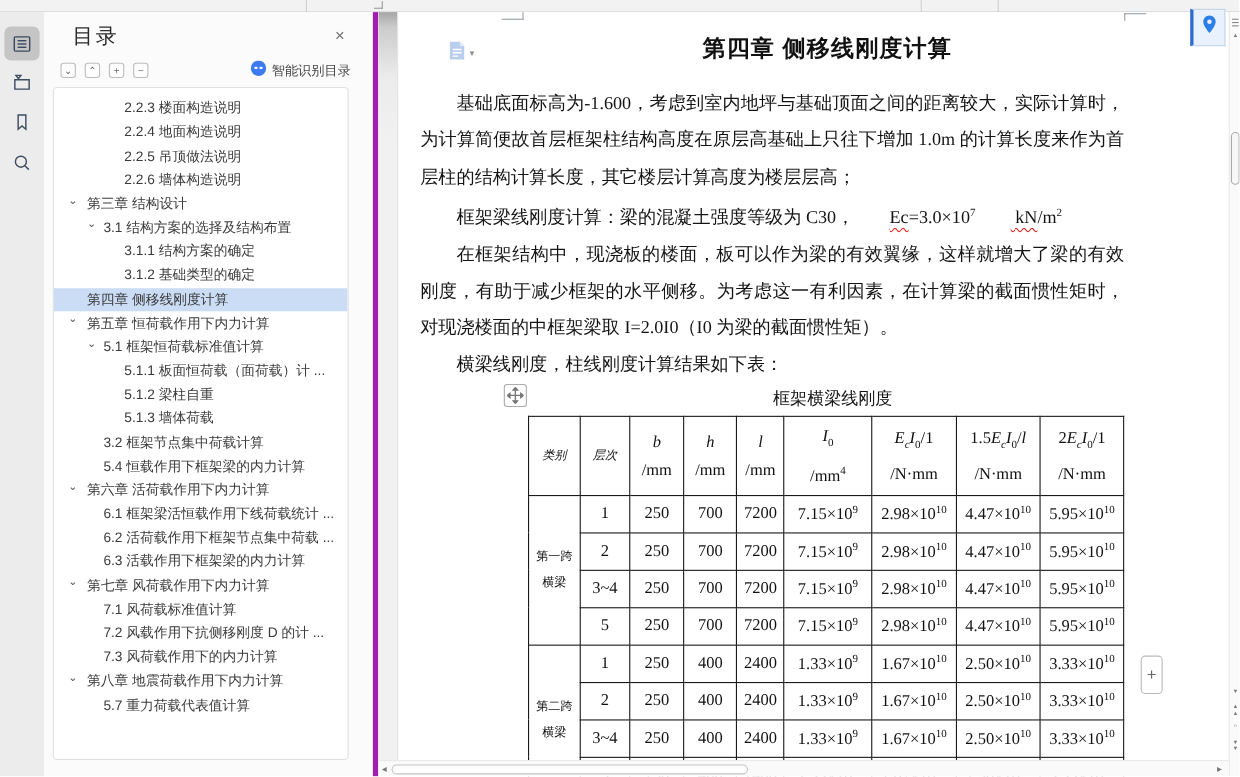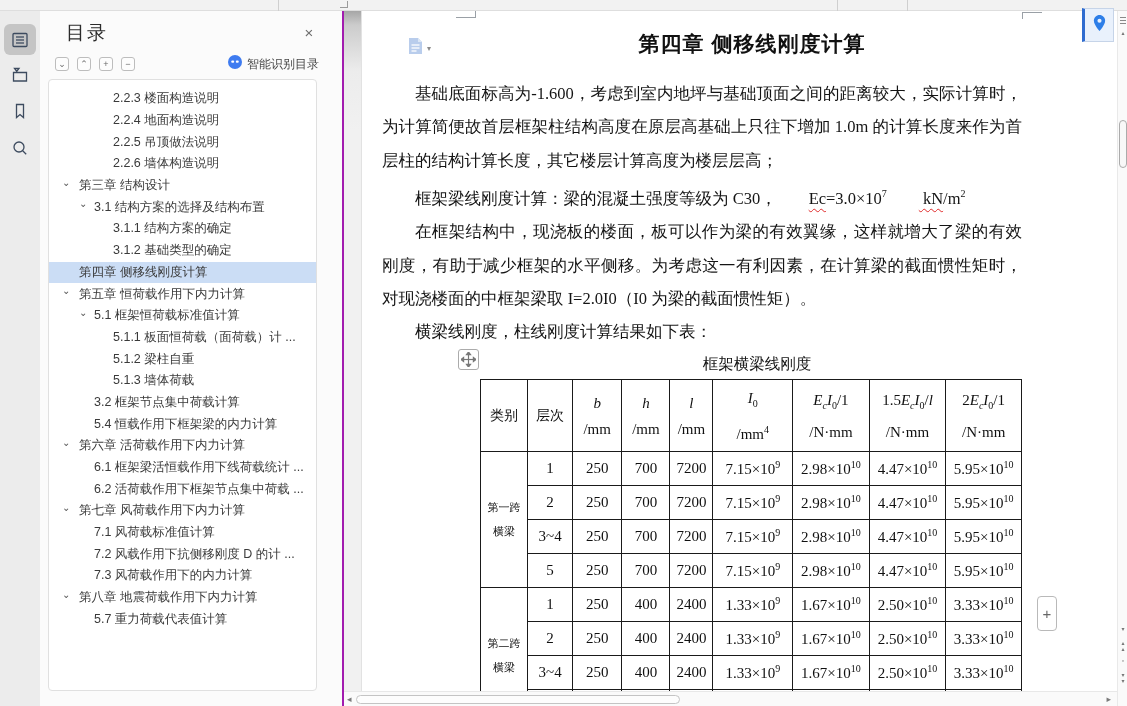--- a/index.html
+++ b/index.html
@@ -16,21 +16,21 @@
 
   
   .side-rail { position:absolute; left:0; top:11px; width:40px; height:695px; background:#ececec; }
   .rail-btn { position:absolute; left:4px; width:32px; height:31px; border-radius:6px;
               display:flex; align-items:center; justify-content:center; cursor:pointer; }
   .rail-btn.selected { background:#c5c5c5; }
   .rail-btn svg { display:block; }
 
   
   .toc-panel { position:absolute; left:40px; top:11px; width:304px; height:695px;
-               background:#fbfbfb; border-right:2px solid #a21caf; }
+               background:#fbfbfb; border-right:5px solid #a21caf; }
   .toc-title { position:absolute; left:26px; top:9px; font-size:19px; color:#2b2b2b; letter-spacing:2px; }
   .toc-close { position:absolute; left:260px; top:13px; width:18px; height:18px; font-size:15px;
                color:#6d6d6d; text-align:center; line-height:18px; cursor:pointer; }
   .toc-controls { position:absolute; left:0; top:46px; width:100%; height:20px; }
   .tbtn { position:absolute; top:0; width:14px; height:14px; border:1px solid #bdbdbd; border-radius:3px;
           color:#6a6a6a; font-size:9px; line-height:12px; text-align:center; background:#fdfdfd; cursor:pointer; }
   .ai-btn { position:absolute; left:188px; top:-2px; display:flex; align-items:center; gap:5px; cursor:pointer; }
   .ai-label { font-size:12px; color:#474747; }
   .toc-list { position:absolute; left:8px; top:68px; width:269px; height:612px; background:#fff;
               border:1px solid #e0e0e0; border-radius:4px; overflow:hidden; padding-top:8px; }
@@ -68,21 +68,21 @@
               text-decoration-color:#e02b2b; text-decoration-thickness:1px; text-underline-offset:4px;margin-left:32px; }
   .tbl-caption { line-height:30px; text-align:center; padding-left:110px; font-size:15.5px; color:#141414; }
 
   table.beam-table { border-collapse:collapse; table-layout:fixed; margin-left:98px; background:#fff;
                      font-family:"Liberation Serif","DejaVu Serif",serif; color:#101010; }
   .beam-table th, .beam-table td { border:1px solid #1a1a1a; text-align:center; vertical-align:middle;
                                    font-weight:normal; font-size:15px; line-height:normal; }
   .beam-table td { height:34px; }
   .beam-table sup { font-size:10px; }
   .beam-table sub { font-size:10px; }
-  .hplain { line-height:63px; font-size:14px; }
+  .hplain { line-height:63px; font-size:11px;font-style:italic; }
   .hmath  { line-height:26px; padding-top:5px; }
   .hunit  { line-height:26px; padding-bottom:4px; }
   .it { font-style:italic; }
   sub.it { font-style:italic; }
   .gcell div { font-size:11px; line-height:1; margin:13px 0; }
 
   .move-handle { position:absolute; left:114px; top:338px; width:21px; height:21px; background:#fff;
                  border:1px solid #ababab; border-radius:3px; display:flex; align-items:center;
                  justify-content:center; cursor:move; }
 
@@ -231,20 +231,23 @@
         </div>
         <div class="toc-item lv1">
           <span class="chev">⌄</span>
           <span>第六章 活荷载作用下内力计算</span>
         </div>
         <div class="toc-item lv2">
           <span>6.1 框架梁活恒载作用下线荷载统计 ...</span>
         </div>
         <div class="toc-item lv2">
           <span>6.2 活荷载作用下框架节点集中荷载 ...</span>
+        </div>
+        <div class="toc-item lv2">
+          <span>6.3 活载作用下框架梁的内力计算</span>
         </div>
         <div class="toc-item lv1">
           <span class="chev">⌄</span>
           <span>第七章 风荷载作用下内力计算</span>
         </div>
         <div class="toc-item lv2">
           <span>7.1 风荷载标准值计算</span>
         </div>
         <div class="toc-item lv2">
           <span>7.2 风载作用下抗侧移刚度 D 的计 ...</span>

